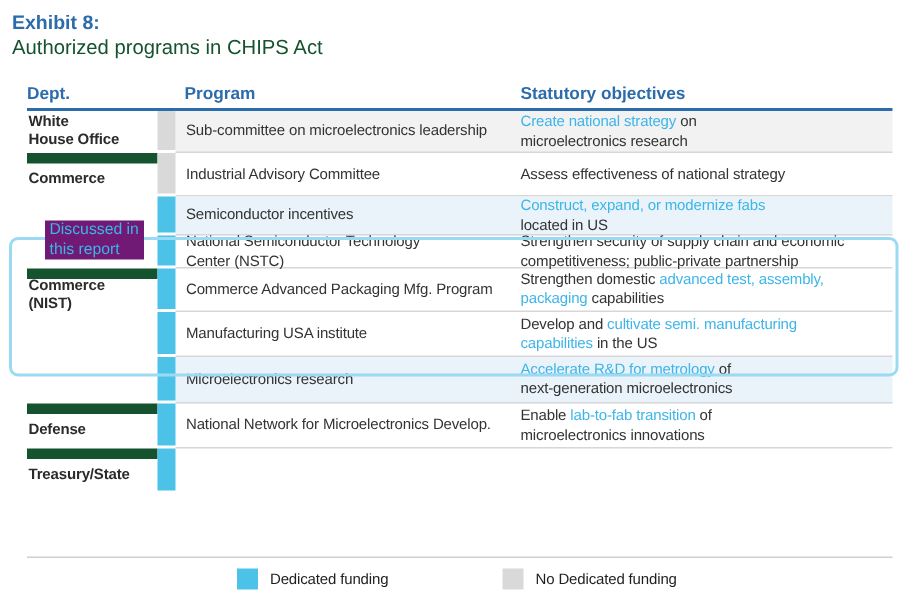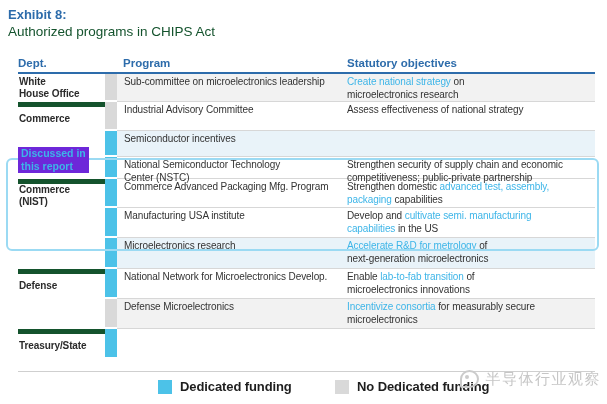--- a/index.html
+++ b/index.html
@@ -18,54 +18,54 @@
   .th-obj{position:absolute;left:329px;top:0;}
   .head-rule{position:absolute;top:72px;left:18px;width:577px;height:1.5px;background:var(--hblue);}
 
   .rows{position:absolute;top:74px;left:18px;width:577px;}
   .trow{display:flex;align-items:stretch;}
   .dept{
     width:87px;flex:0 0 87px;display:flex;align-items:center;
     font-size:10px;font-weight:bold;color:#2b2b2b;line-height:1.25;
     white-space:pre-line;letter-spacing:-0.1px;padding-left:1px;box-sizing:border-box;
   }
-  .dept.gsep{border-top:5px solid #14532d;}
+  .dept.gsep{border-top:7px solid #14532d;}
   .fbar{width:12px;flex:0 0 12px;position:relative;}
   .fbar .fill{position:absolute;left:0;top:0;right:0;bottom:2px;}
   .fbar.blue .fill{background:var(--barblue);}
   .fbar.gray .fill{background:var(--bargray);}
-  .rcontent{flex:1;display:flex;align-items:flex-start;border-bottom:1px solid #d7d7d7;box-sizing:border-box;}
+  .rcontent{flex:1;display:flex;align-items:center;border-bottom:1px solid #d7d7d7;box-sizing:border-box;}
   .rcontent.tint-blue{background:var(--tintblue);}
   .rcontent.tint-gray{background:var(--tintgray);}
   .prog{
     width:224px;flex:0 0 224px;box-sizing:border-box;padding:1px 4px 1px 7px;
     font-size:10px;letter-spacing:-0.1px;line-height:1.3;color:#333;white-space:pre-line;
   }
   .obj{
     flex:1;box-sizing:border-box;padding:1px 2px 1px 6px;
     font-size:10px;letter-spacing:-0.1px;line-height:1.3;color:#333;white-space:pre-line;
   }
   .obj .acc{color:var(--accent);}
   .bottom-rule{position:absolute;top:371px;left:18px;width:577px;height:1px;background:#cfcfcf;}
 
   .hlbox{
     position:absolute;left:6px;top:158px;width:593px;height:93px;
     border:2px solid var(--hlborder);border-radius:6px;pointer-events:none;box-sizing:border-box;
   }
   .hlabel{
-    position:absolute;left:10px;top:-13px;background:#6d28d9;color:var(--accent);
-    font-size:10.5px;font-weight:bold;line-height:1.25;padding:0 3px;white-space:pre-line;
+    position:absolute;left:22px;top:-13px;background:#701a75;color:var(--accent);
+    font-size:10.5px;font-weight:normal;line-height:1.25;padding:0 3px;white-space:pre-line;
   }
 
   .legend{position:absolute;top:379px;left:0;width:607px;height:16px;}
   .legend-item{position:absolute;display:flex;align-items:center;}
   .legend-item.l1{left:158px;}
   .legend-item.l2{left:335px;}
   .lsq{width:14px;height:14px;flex:0 0 14px;}
-  .ltext{margin-left:8px;font-size:13px;font-weight:bold;color:#1e1e1e;letter-spacing:-0.1px;}
+  .ltext{margin-left:8px;font-size:10px;font-weight:normal;color:#1e1e1e;letter-spacing:-0.1px;}
 
   .wm{position:absolute;right:6px;top:369px;display:flex;align-items:center;}
   .wm-logo{width:22px;height:20px;position:relative;margin-right:6px;}
   .wm-logo .bub{position:absolute;left:2px;top:1px;width:15px;height:14px;border:2px solid #cbcbcb;border-radius:50% 50% 50% 10%;}
   .wm-logo .eye{position:absolute;left:7px;top:6px;width:4px;height:4px;border-radius:50%;background:#cbcbcb;}
   .wm-text{font-size:15px;color:#c6c6c6;letter-spacing:1.5px;white-space:nowrap;}
 </style>
 </head>
 <body>
 
@@ -104,20 +104,22 @@
           <div class="obj"><span>Assess effectiveness of national strategy</span></div>
         </div>
       </div>
       <div class="trow" style="height: 26px;">
         <div class="dept"></div>
         <div class="fbar blue">
           <span class="fill"></span>
         </div>
         <div class="rcontent tint-blue">
           <div class="prog">Semiconductor incentives</div>
+          <div class="obj"><span class="acc">Construct, expand, or modernize fabs</span><span>
+located in US</span></div>
         </div>
       </div>
       <div class="trow" style="height: 22px;">
         <div class="dept"></div>
         <div class="fbar blue">
           <span class="fill"></span>
         </div>
         <div class="rcontent">
           <div class="prog">National Semiconductor Technology
 Center (NSTC)</div>
@@ -161,31 +163,20 @@
       </div>
       <div class="trow" style="height: 30px;">
         <div class="dept gsep">Defense</div>
         <div class="fbar blue">
           <span class="fill"></span>
         </div>
         <div class="rcontent">
           <div class="prog">National Network for Microelectronics Develop.</div>
           <div class="obj"><span>Enable </span><span class="acc">lab-to-fab transition</span><span> of
 microelectronics innovations</span></div>
-        </div>
-      </div>
-      <div class="trow" style="height: 30px;">
-        <div class="dept"></div>
-        <div class="fbar gray">
-          <span class="fill"></span>
-        </div>
-        <div class="rcontent tint-gray">
-          <div class="prog">Defense Microelectronics</div>
-          <div class="obj"><span class="acc">Incentivize consortia</span><span> for measurably secure
-microelectronics</span></div>
         </div>
       </div>
       <div class="trow" style="height: 30px;">
         <div class="dept gsep">Treasury/State</div>
         <div class="fbar blue">
           <span class="fill"></span>
         </div>
       </div>
     </div>
   <div class="bottom-rule"></div>
@@ -199,21 +190,14 @@
     <div class="legend-item l1">
       <span class="lsq" id="sq-ded" style="background: rgb(76, 194, 232);"></span>
       <span class="ltext">Dedicated funding</span>
     </div>
     <div class="legend-item l2">
       <span class="lsq" id="sq-none" style="background: rgb(217, 217, 217);"></span>
       <span class="ltext">No Dedicated funding</span>
     </div>
   </div>
 
-  <div class="wm">
-    <span class="wm-logo">
-        <span class="bub"></span>
-        <span class="eye"></span>
-      </span>
-    <span class="wm-text">半导体行业观察</span>
-  </div>
 
 </div>
 
 </body></html>

